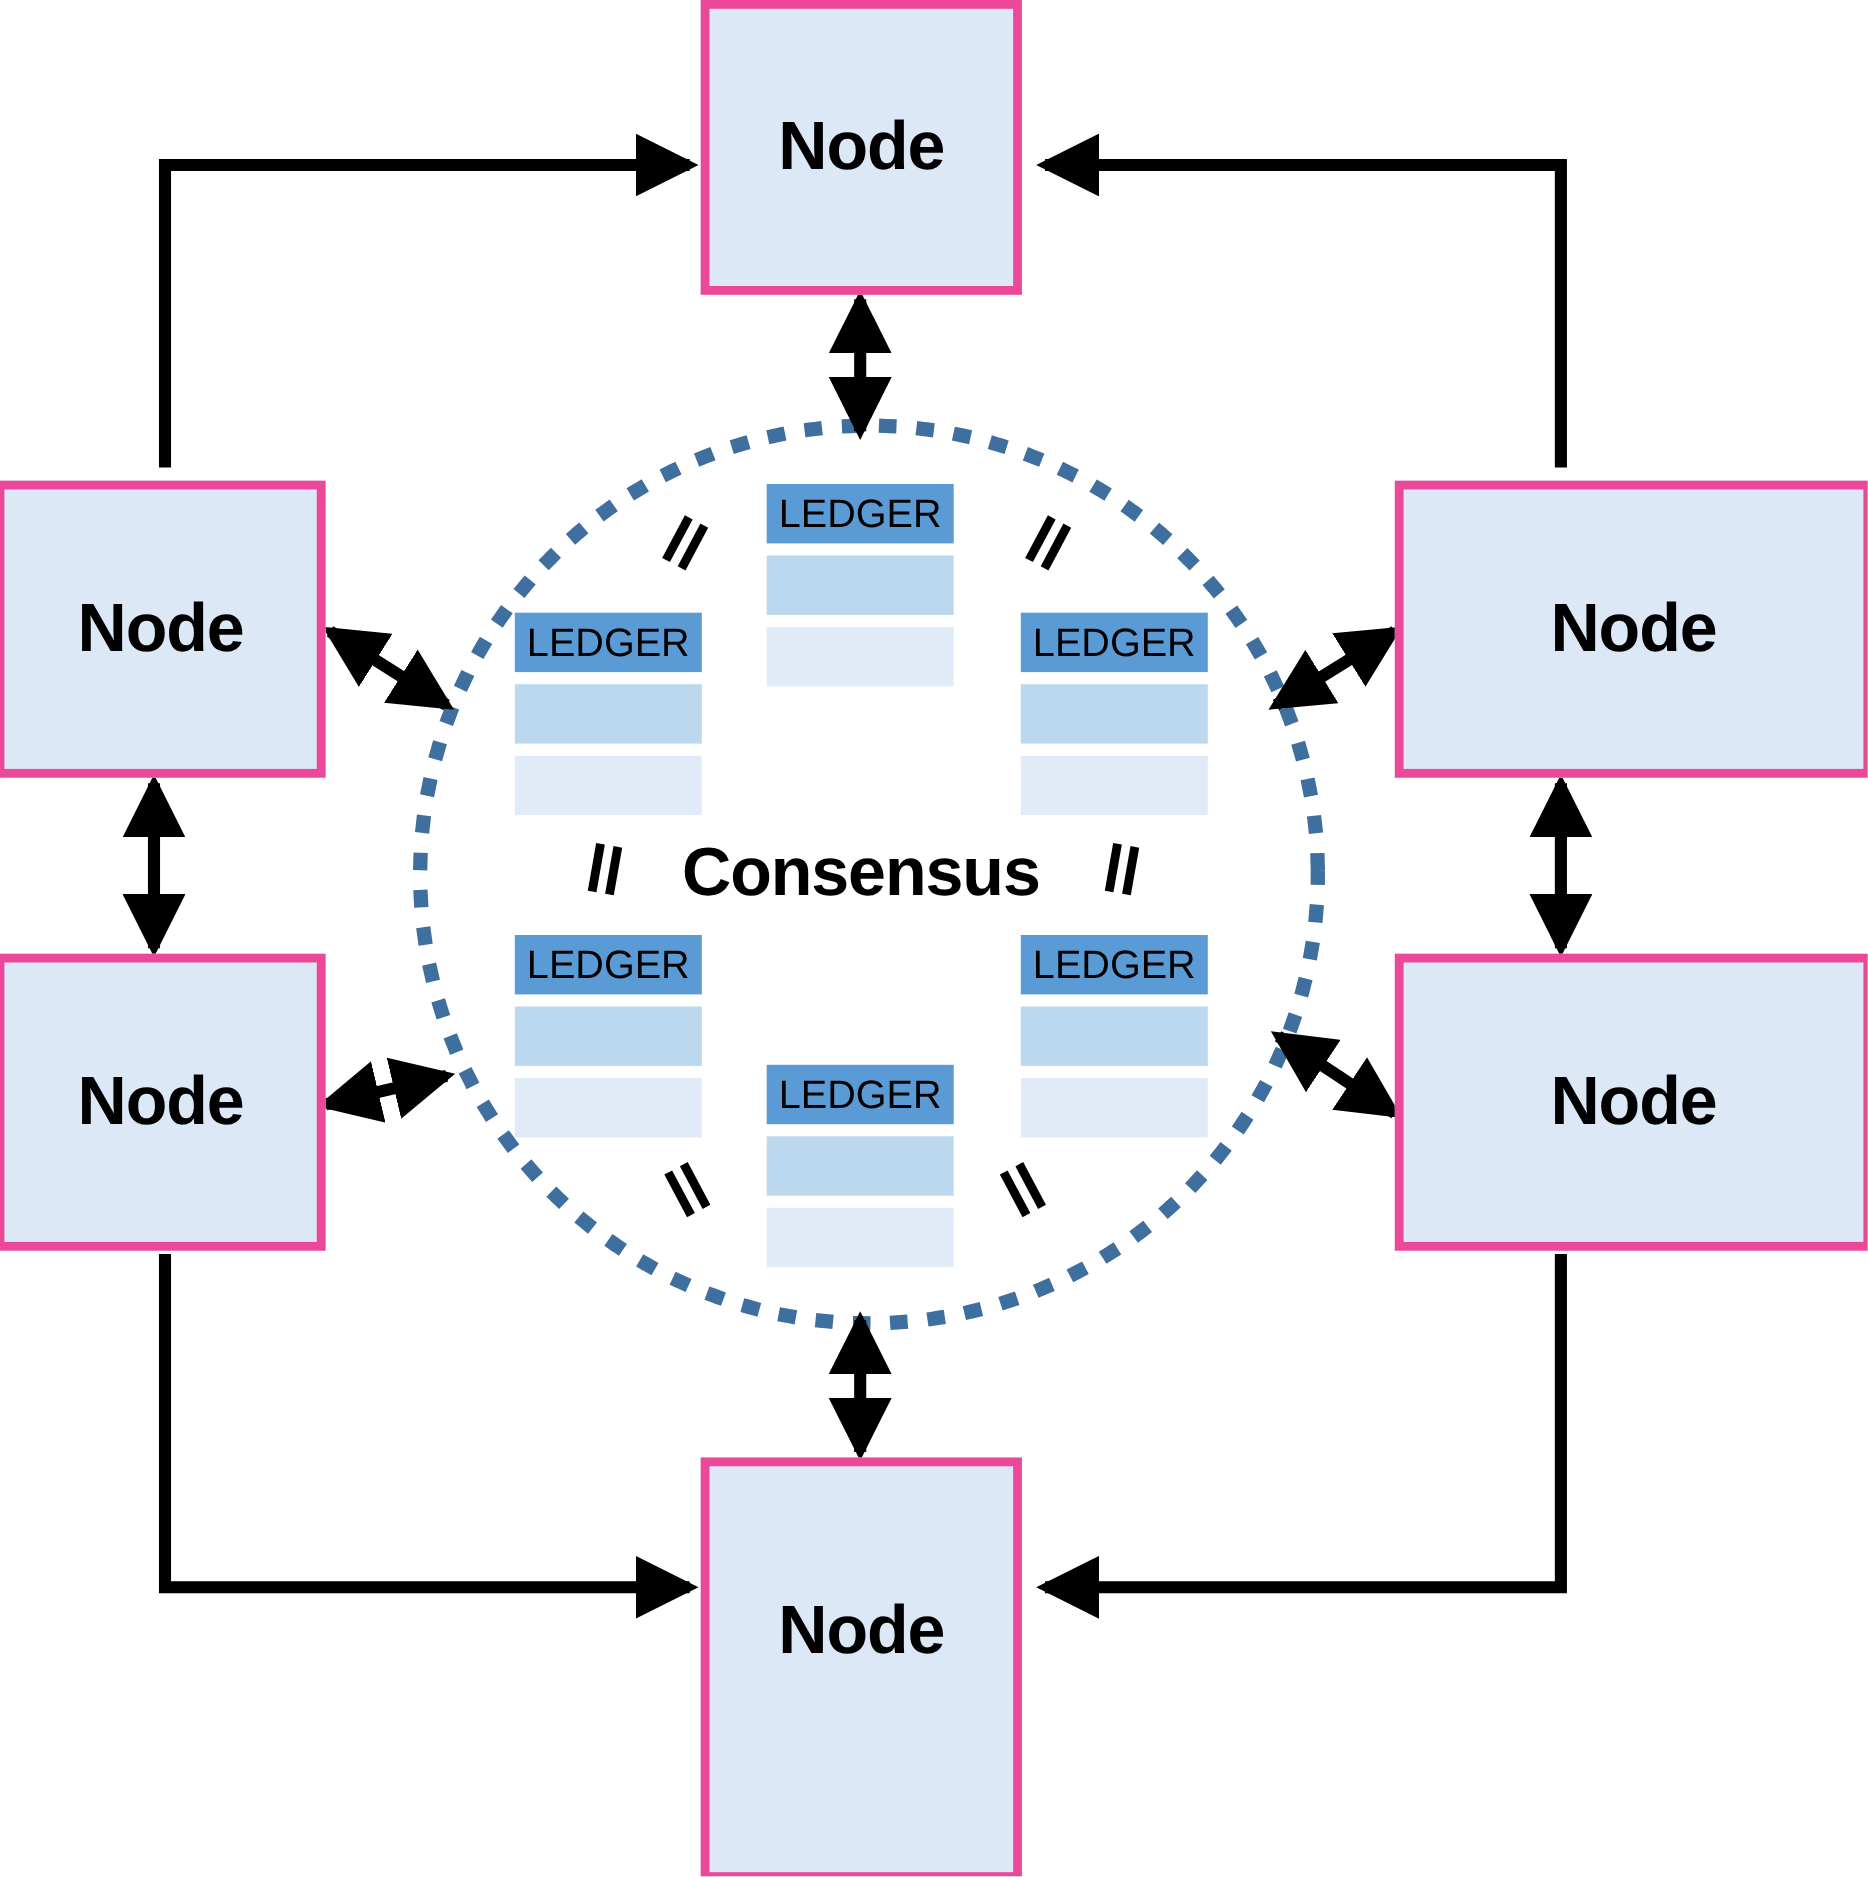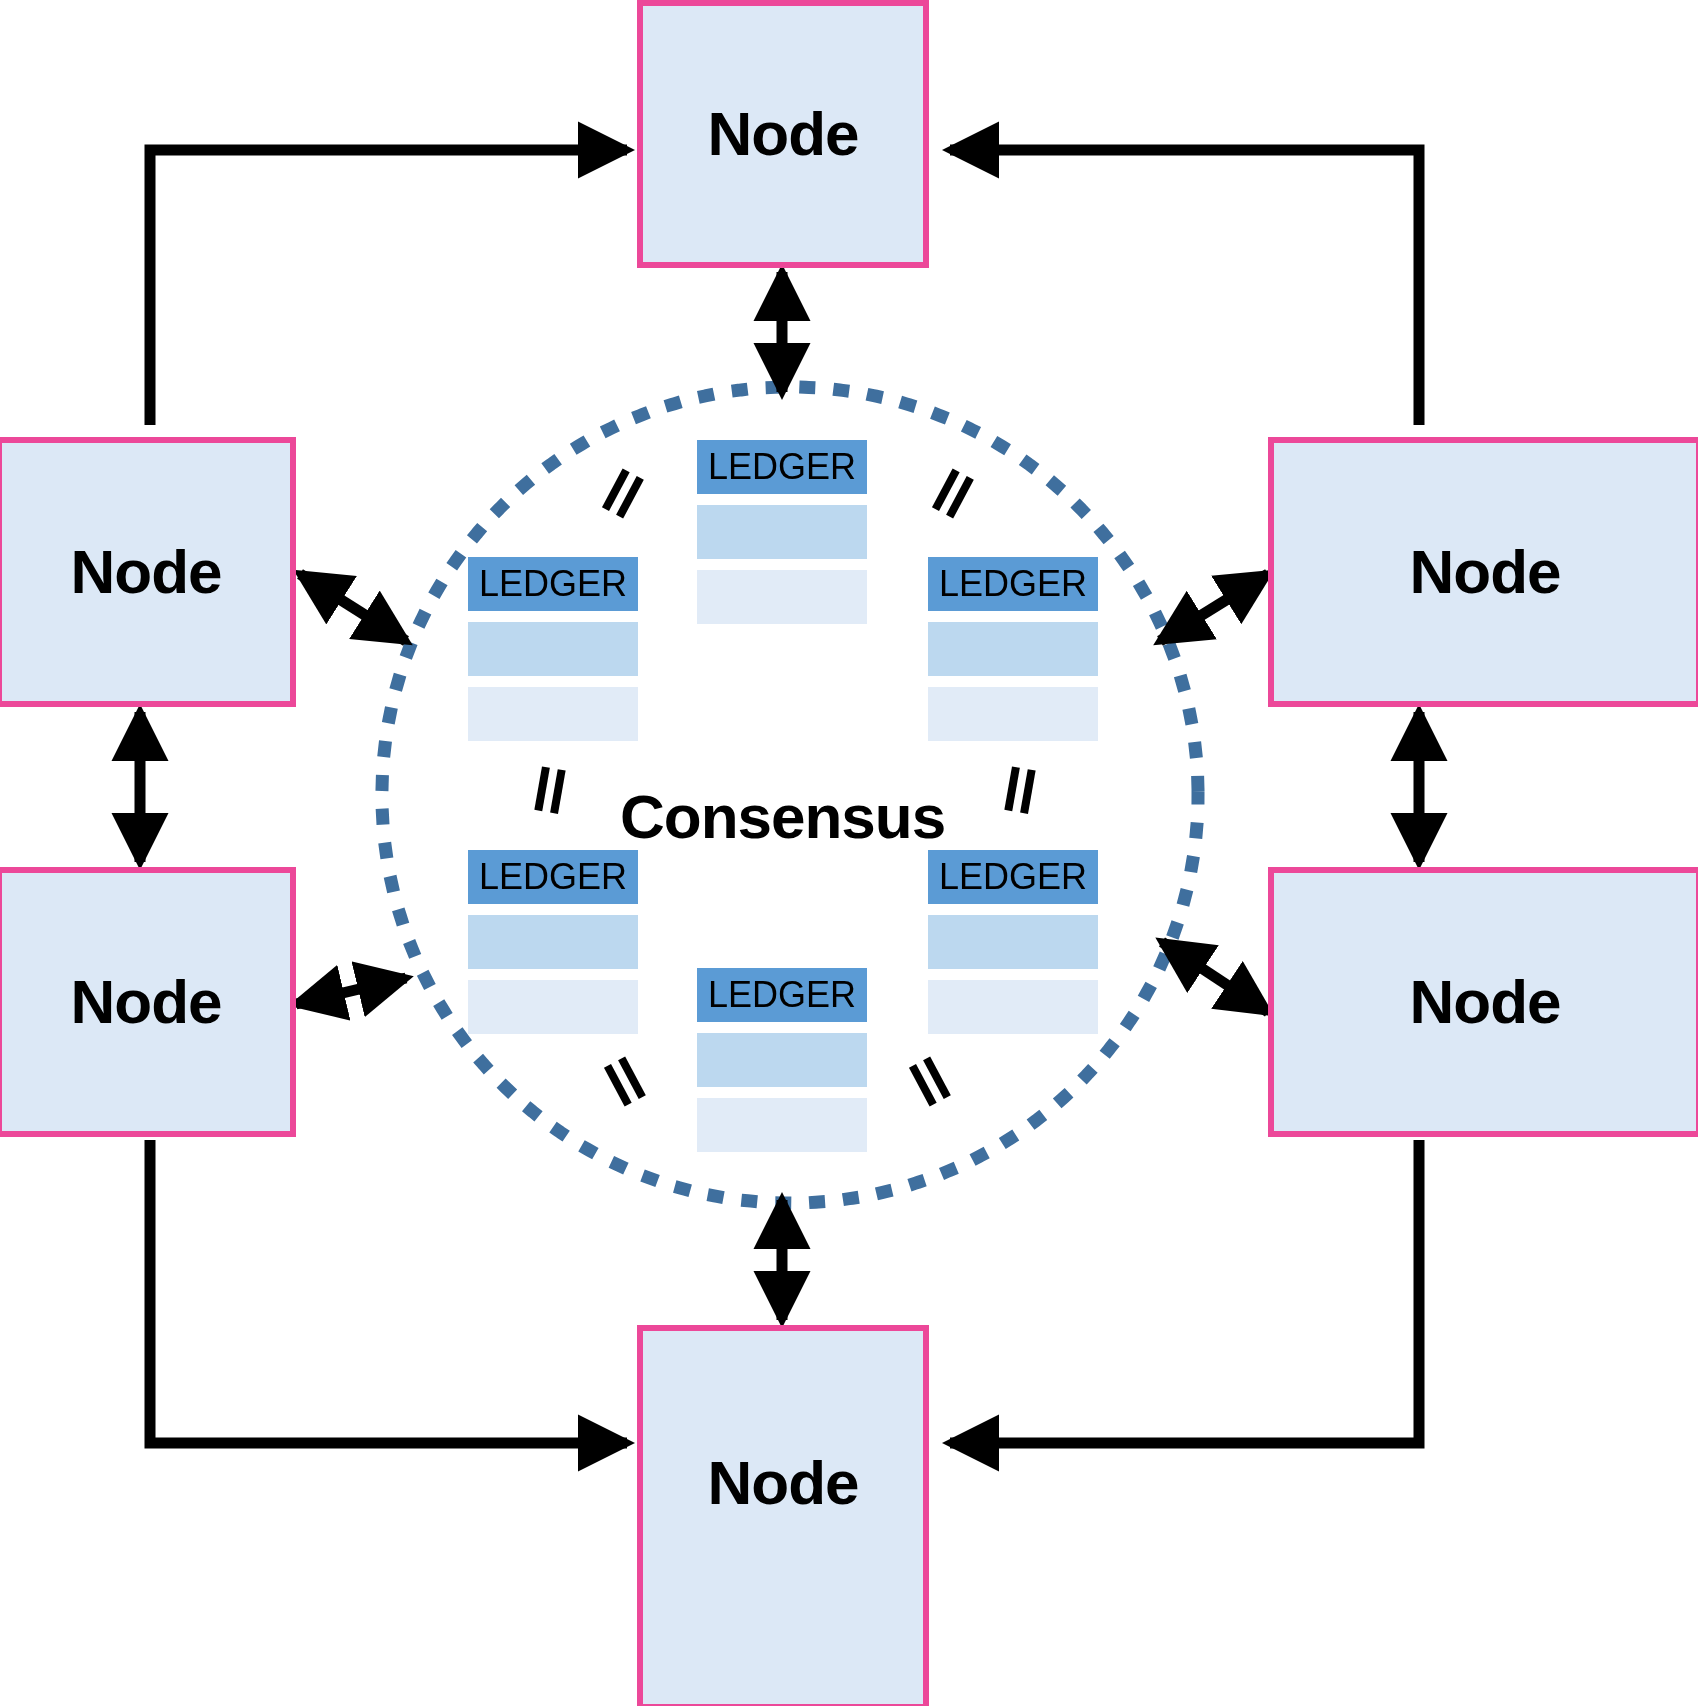--- a/index.html
+++ b/index.html
@@ -22,21 +22,21 @@
     left: 0;
     top: 0;
     width: 1698px;
     height: 1706px;
     pointer-events: none;
   }
   .node {
     position: absolute;
     box-sizing: border-box;
     background: #dce8f6;
-    border: 6px solid #ec4899;
+    border: 8px solid #ec4899;
     display: flex;
     align-items: center;
     justify-content: center;
     z-index: 3;
   }
   .node-label {
     font-size: 62px;
     font-weight: bold;
     color: #000000;
     letter-spacing: -1px;
@@ -180,21 +180,21 @@
     <div class="ledger-row1"></div>
     <div class="ledger-row2"></div>
   </div>
 
   <div class="ledger" style="left:697px; top:968px;">
     <div class="ledger-head">LEDGER</div>
     <div class="ledger-row1"></div>
     <div class="ledger-row2"></div>
   </div>
 
-  <div class="consensus" style="left:620px; top:781px;">Consensus</div>
+  <div class="consensus" style="left:620px; top:758px;">Consensus</div>
 
   <div class="eqmark" style="left:600px; top:471px; transform:rotate(-62deg);">
     <span class="a"></span>
       <span class="b"></span>
   </div>
   <div class="eqmark" style="left:930px; top:471px; transform:rotate(-62deg);">
     <span class="a"></span>
       <span class="b"></span>
   </div>
   <div class="eqmark" style="left:527px; top:768px; transform:rotate(-80deg);">

